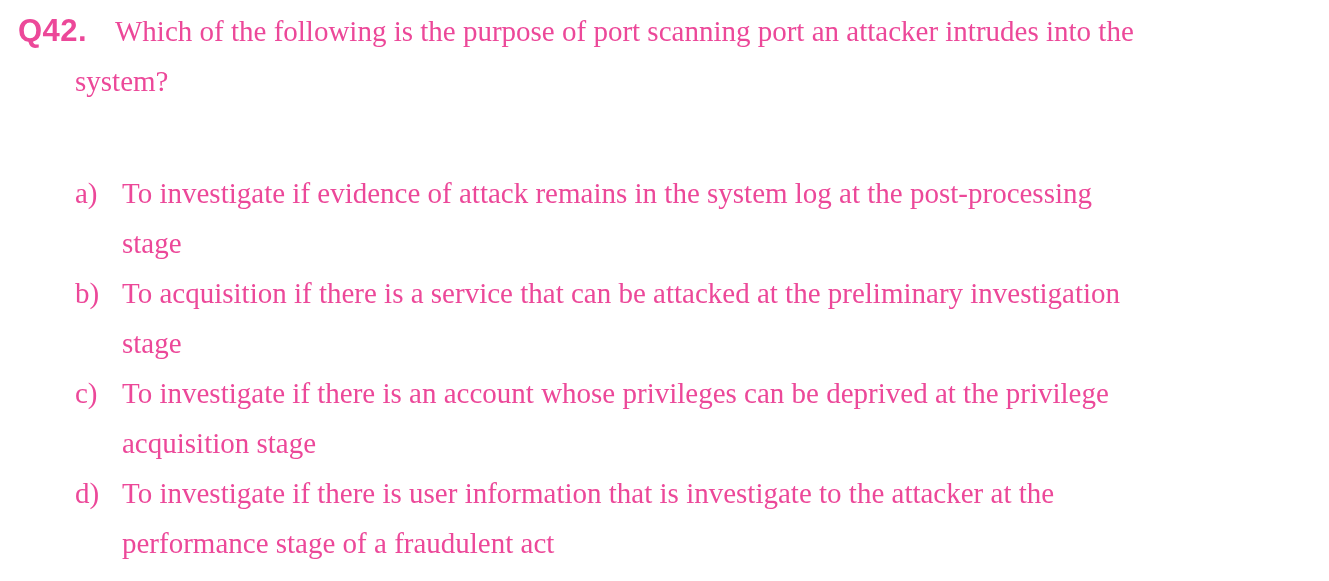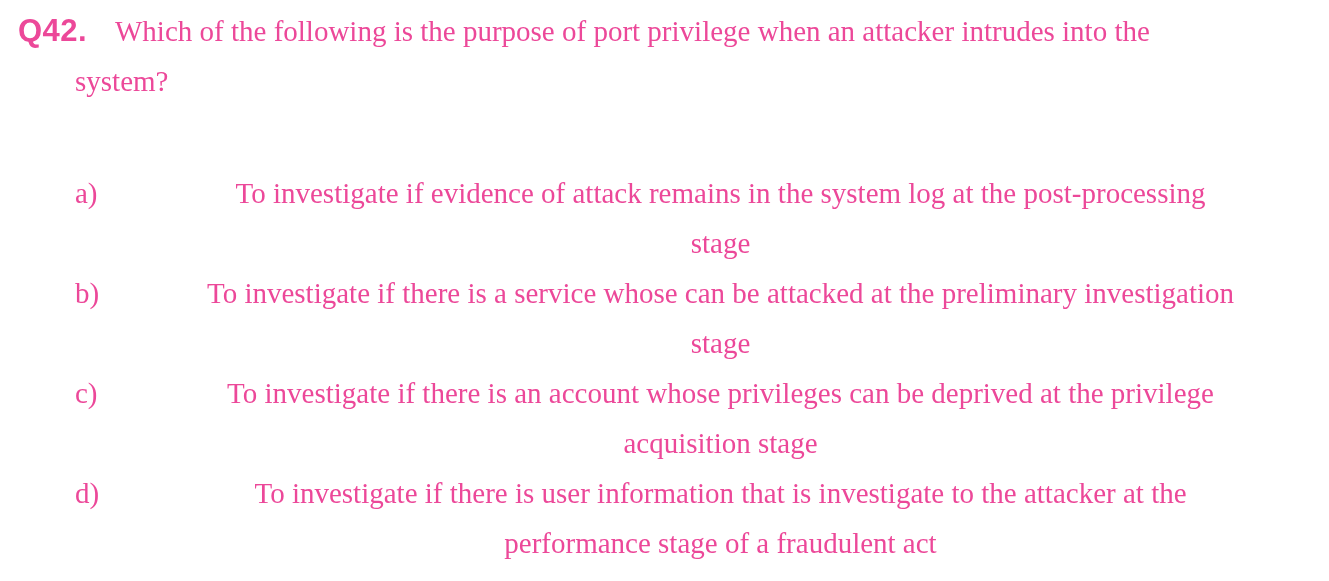--- a/index.html
+++ b/index.html
@@ -50,44 +50,43 @@
     line-height: 50px;
   }
   .option-letter {
     width: 47px;
     flex: 0 0 47px;
   }
   .option-text {
     flex: 1 1 auto;
     padding-right: 10px;
     white-space: pre-line;
-    text-align: center;
   }
 </style>
 </head>
 <body>
 
 <div class="page">
 
   <div class="q-label">Q42.</div>
 
-  <div class="q-text">Which of the following is the purpose of port privilege when an attacker intrudes into the
+  <div class="q-text">Which of the following is the purpose of port scanning port an attacker intrudes into the
 system?</div>
 
   <div class="options">
 
     <div class="option">
       <div class="option-letter">a)</div>
       <div class="option-text">To investigate if evidence of attack remains in the system log at the post-processing
 stage</div>
     </div>
 
     <div class="option">
       <div class="option-letter">b)</div>
-      <div class="option-text">To investigate if there is a service whose can be attacked at the preliminary investigation
+      <div class="option-text">To acquisition if there is a service that can be attacked at the preliminary investigation
 stage</div>
     </div>
 
     <div class="option">
       <div class="option-letter">c)</div>
       <div class="option-text">To investigate if there is an account whose privileges can be deprived at the privilege
 acquisition stage</div>
     </div>
 
     <div class="option">

